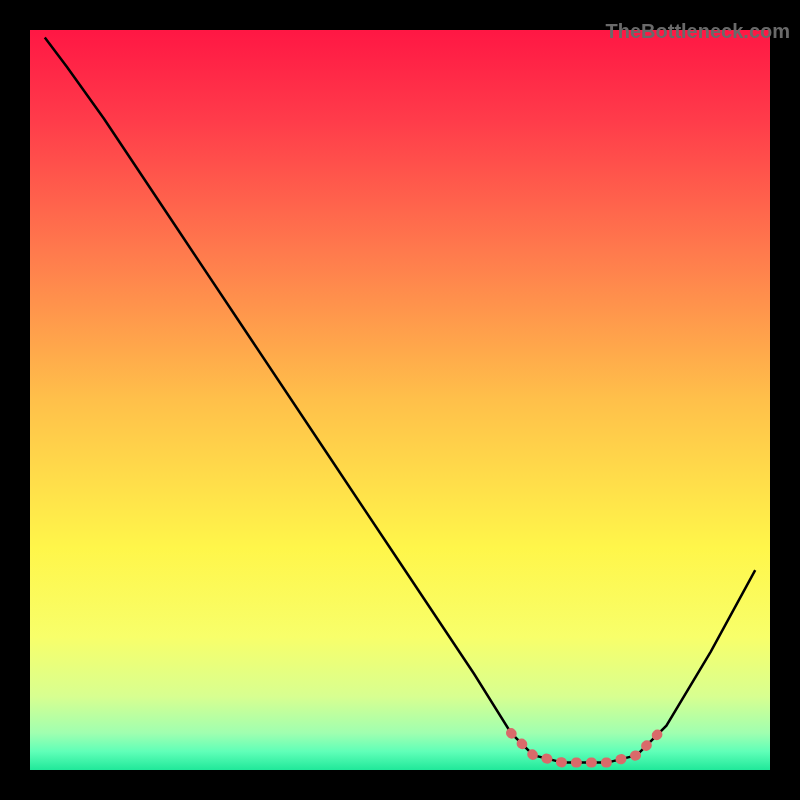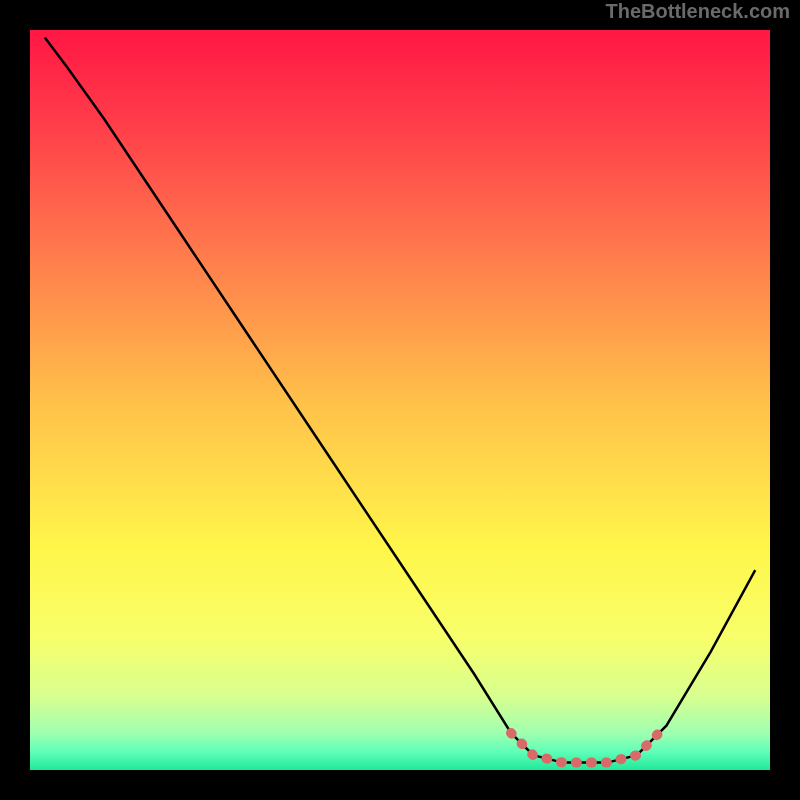--- a/index.html
+++ b/index.html
@@ -6,21 +6,21 @@
     margin: 0;
     padding: 0;
     width: 800px;
     height: 800px;
     background: #000;
     position: relative;
     font-family: Arial, sans-serif;
   }
   .watermark {
     position: absolute;
-    top: 0;
+    top: 20px;
     right: 10px;
     color: #6a6a6a;
     font-size: 20px;
     font-weight: bold;
     z-index: 10;
   }
   .plot-area {
     position: absolute;
     left: 30px;
     top: 30px;

